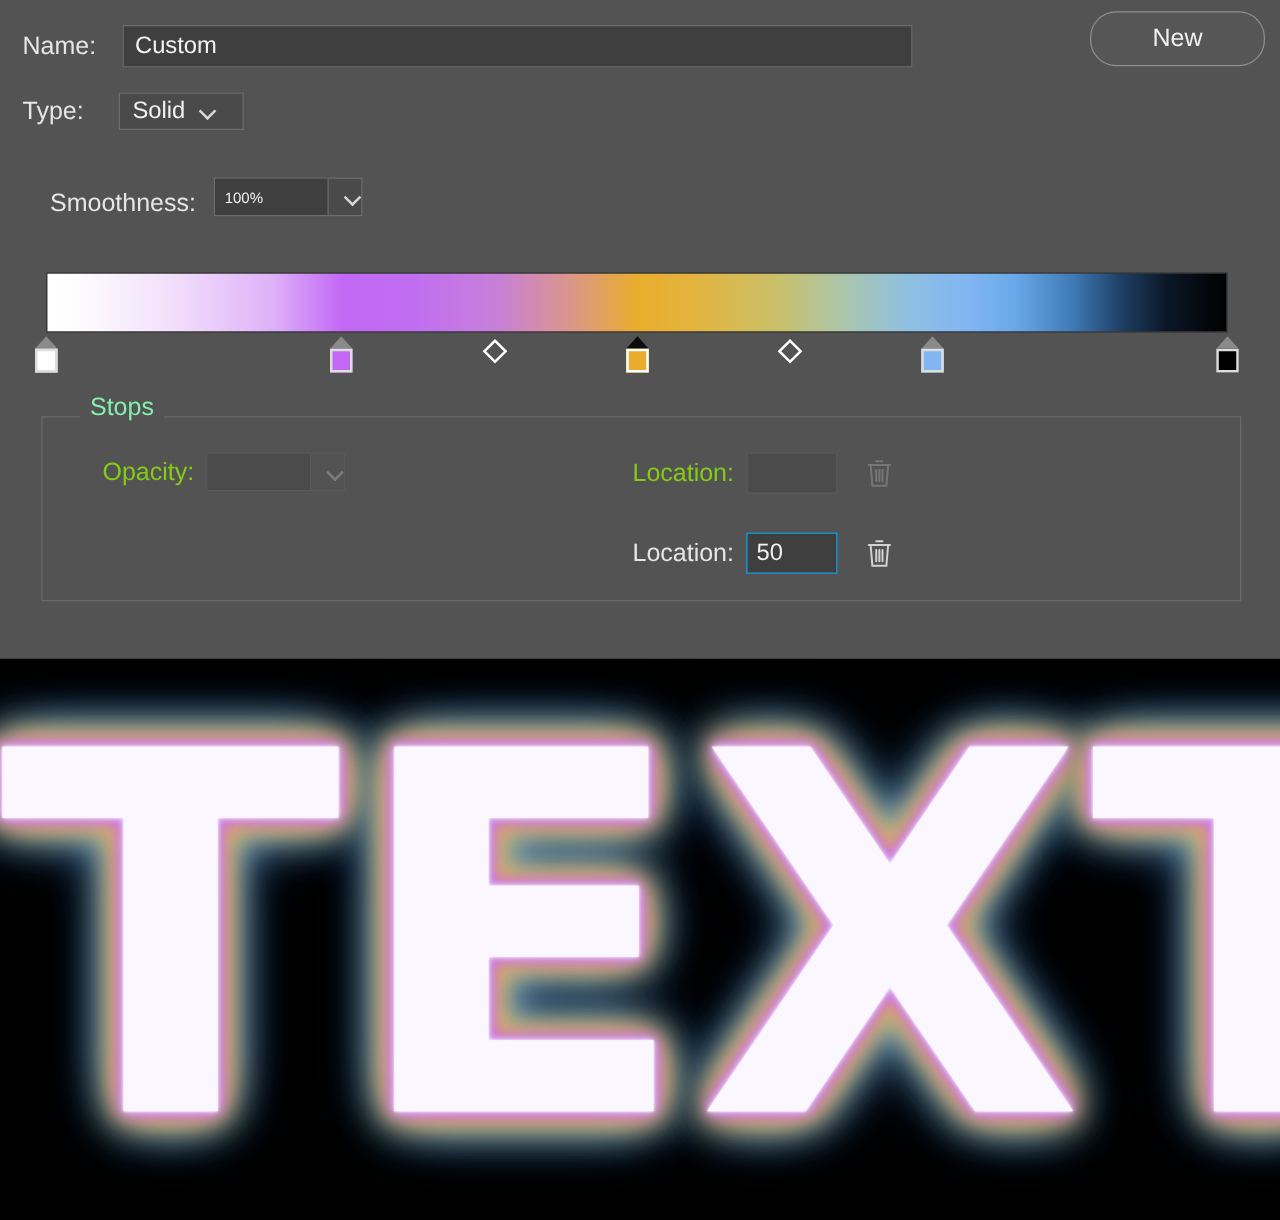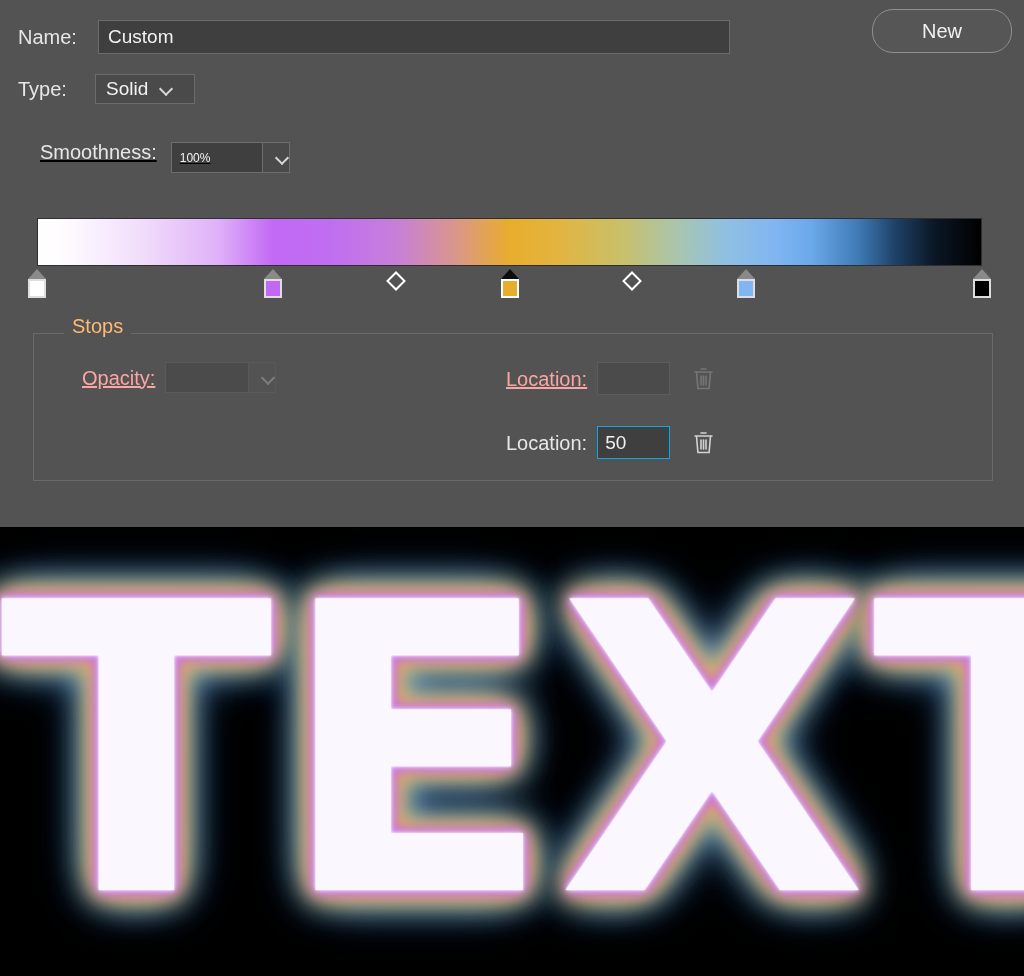--- a/index.html
+++ b/index.html
@@ -23,21 +23,21 @@
     width: 924px; height: 527px;
     background: #535353;
   }
 
   .label {
     color: #e6e6e6;
     font-size: 20px;
     line-height: 1;
     white-space: nowrap;
   }
-  .label.disabled { color: #fca5a5; text-decoration: underline; }
+  .label.disabled { color: #84cc16; }
 
   
   #name-row { position: absolute; left: 18px; top: 20px; display: flex; align-items: center; }
   #name-label { width: 80px; }
   #name-input {
     box-sizing: border-box;
     width: 632px; height: 34px;
     background: #3f3f3f;
     border: 1px solid #6c6c6c;
     color: #f2f2f2;
@@ -86,21 +86,21 @@
     position: absolute;
     left: 1px; top: 1px;
     width: 8px; height: 8px;
     border-right: 2px solid #d8d8d8;
     border-bottom: 2px solid #d8d8d8;
     transform: rotate(45deg);
   }
   .chev.dim::before { border-color: #7d7d7d; }
 
   
-  #smooth-row { position: absolute; left: 40px; top: 142px; display: flex; align-items: flex-start; text-decoration: underline; }
+  #smooth-row { position: absolute; left: 40px; top: 142px; display: flex; align-items: flex-end; }
   #smooth-label { margin-right: 14px; }
   #smooth-box {
     box-sizing: border-box;
     display: flex;
     height: 31px;
     border: 1px solid #6e6e6e;
     background: #4a4a4a;
   }
   #smooth-value {
     width: 82px;
@@ -163,21 +163,21 @@
     left: 33px; top: 333px;
     width: 960px; height: 148px;
     border: 1px solid #6a6a6a;
     box-sizing: border-box;
   }
   #stops-legend {
     position: absolute;
     left: 64px; top: 315px;
     background: #535353;
     padding: 0 8px;
-    color: #fdba74;
+    color: #86efac;
     font-size: 20px;
   }
 
   .field-row { position: absolute; display: flex; align-items: center; }
   #opacity-row { left: 82px; top: 362px; }
   #color-row   { left: 105px; top: 426px; }
   #loc1-row    { left: 506px; top: 362px; }
   #loc2-row    { left: 506px; top: 426px; }
 
   .field-label { font-size: 20px; margin-right: 10px; }

